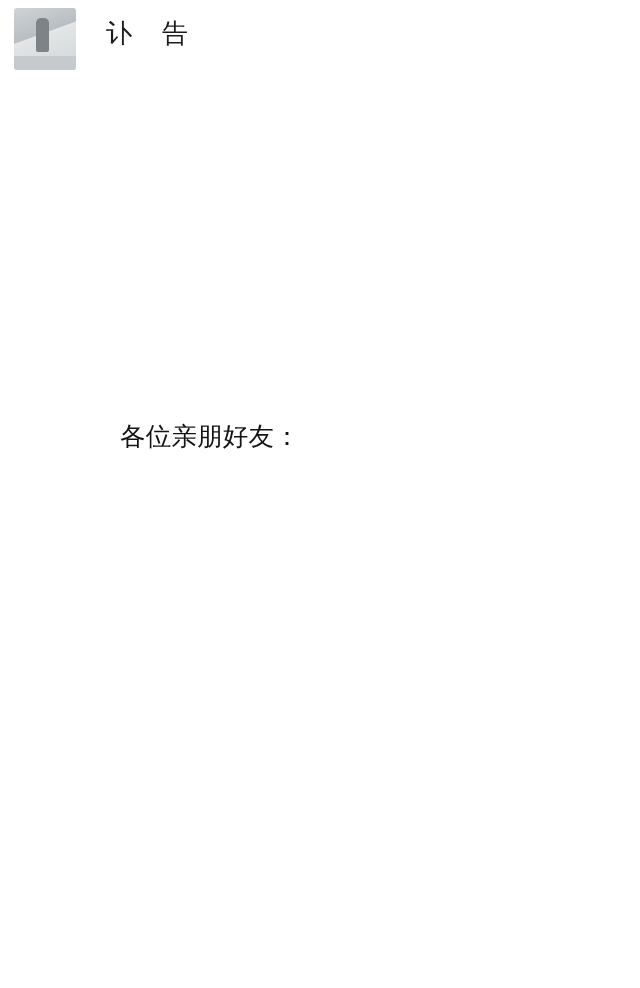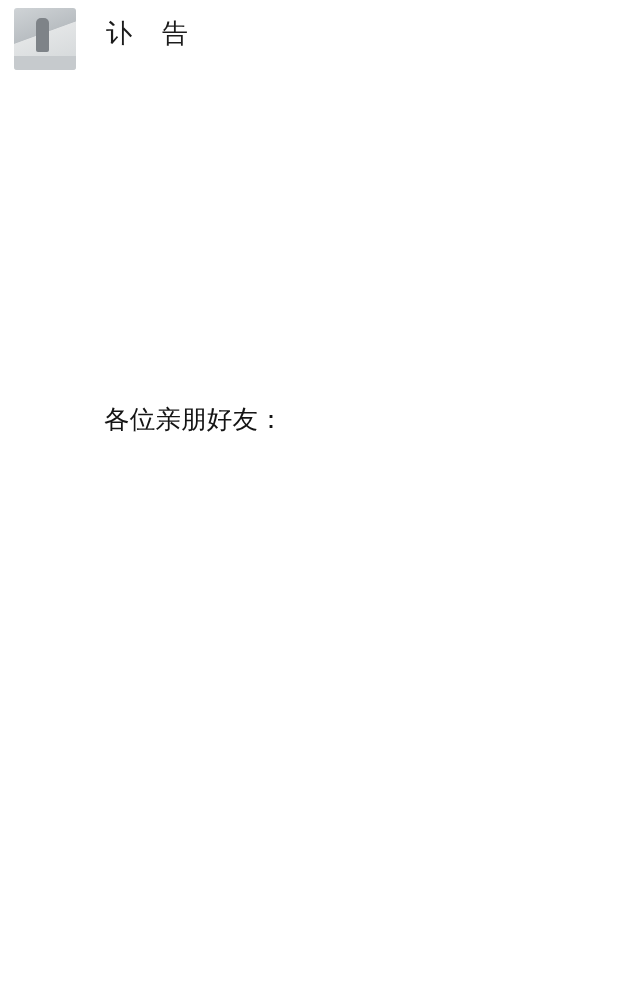--- a/index.html
+++ b/index.html
@@ -62,23 +62,22 @@
   }
   .body-text {
     padding: 0 16px 0 104px;
     font-size: 25.5px;
     line-height: 48px;
     color: #141414;
     letter-spacing: 0.2px;
     white-space: pre-wrap;
   }
   .para {
-    margin: 0;
+    margin: 16px;
     padding: 0;
-    font-family: Liberation Serif, serif;
   }
   .gap {
     height: 38px;
   }
   .redact {
     display: inline-block;
     background: #111111;
     vertical-align: middle;
     height: 22px;
     border-radius: 1px;

